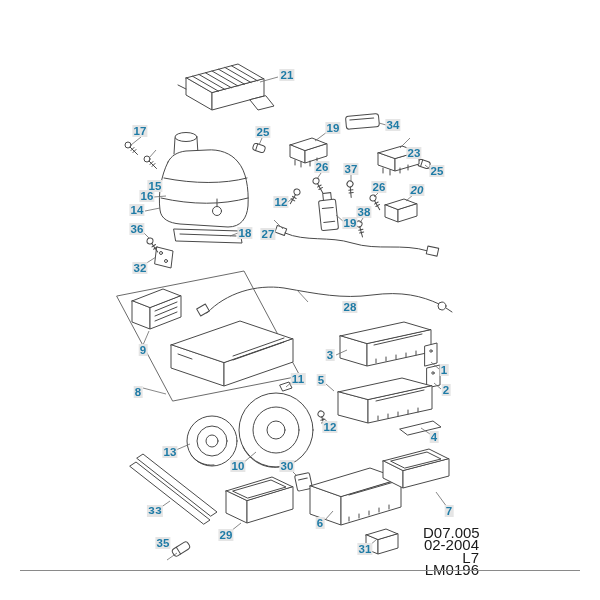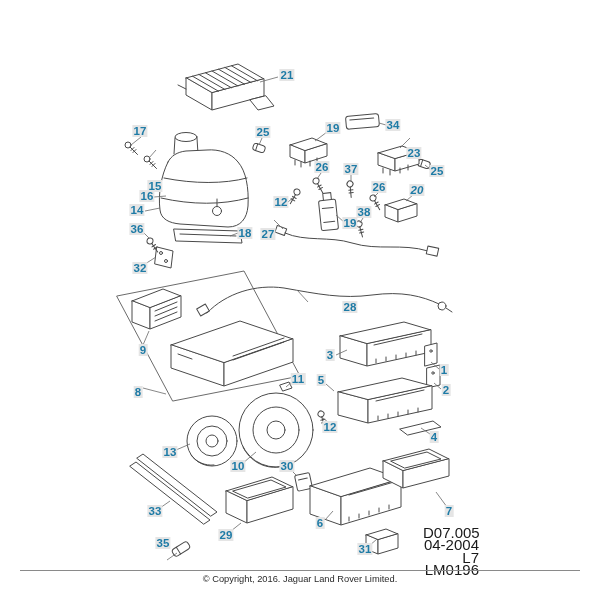--- a/index.html
+++ b/index.html
@@ -369,31 +369,30 @@
       <span class="callout" style="left: 444px; top: 370px; color: rgb(30, 123, 166);">1</span>
       <span class="callout" style="left: 446px; top: 390px; color: rgb(30, 123, 166);">2</span>
       <span class="callout" style="left: 298px; top: 379px; color: rgb(30, 123, 166);">11</span>
       <span class="callout" style="left: 321px; top: 380px; color: rgb(30, 123, 166);">5</span>
       <span class="callout" style="left: 330px; top: 427px; color: rgb(30, 123, 166);">12</span>
       <span class="callout" style="left: 434px; top: 437px; color: rgb(30, 123, 166);">4</span>
       <span class="callout" style="left: 170px; top: 452px; color: rgb(30, 123, 166);">13</span>
       <span class="callout" style="left: 238px; top: 466px; color: rgb(30, 123, 166);">10</span>
       <span class="callout" style="left: 287px; top: 466px; color: rgb(30, 123, 166);">30</span>
       <span class="callout" style="left: 449px; top: 511px; color: rgb(30, 123, 166);">7</span>
-      <span class="callout" style="left: 155px; top: 511px; color: rgb(30, 123, 166);">33</span>
+      <span class="callout" style="left: 155px; top: 511px; color: rgb(30, 123, 166); font-family: Liberation Mono, monospace;">33</span>
       <span class="callout" style="left: 226px; top: 535px; color: rgb(30, 123, 166);">29</span>
       <span class="callout" style="left: 320px; top: 523px; color: rgb(30, 123, 166);">6</span>
       <span class="callout" style="left: 163px; top: 543px; color: rgb(30, 123, 166);">35</span>
       <span class="callout" style="left: 365px; top: 549px; color: rgb(30, 123, 166);">31</span>
     </div>
 
   <div class="footer-block">
     <div>D07.005</div>
-    <div>04-2004</div>
+    <div>02-2004</div>
     <div>L7</div>
     <div>LM0196</div>
   </div>
 
   <div class="bottom-rule"></div>
 
-  <div class="copyright">© Copyright, 2016. Jaguar Land Rover Limited.</div>
 
 </div>
 
 </body></html>

